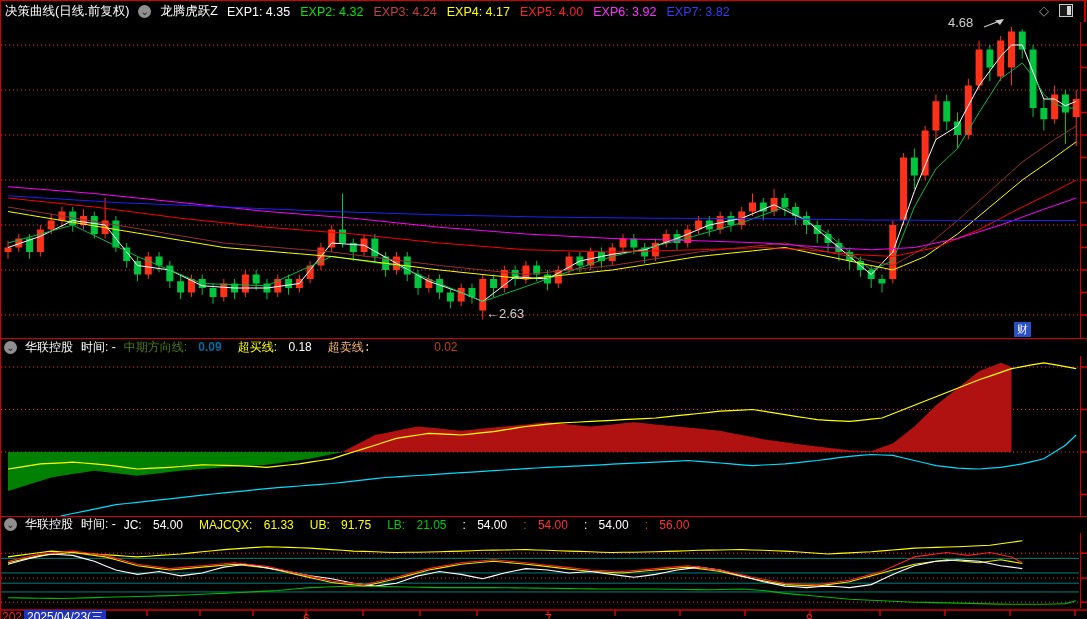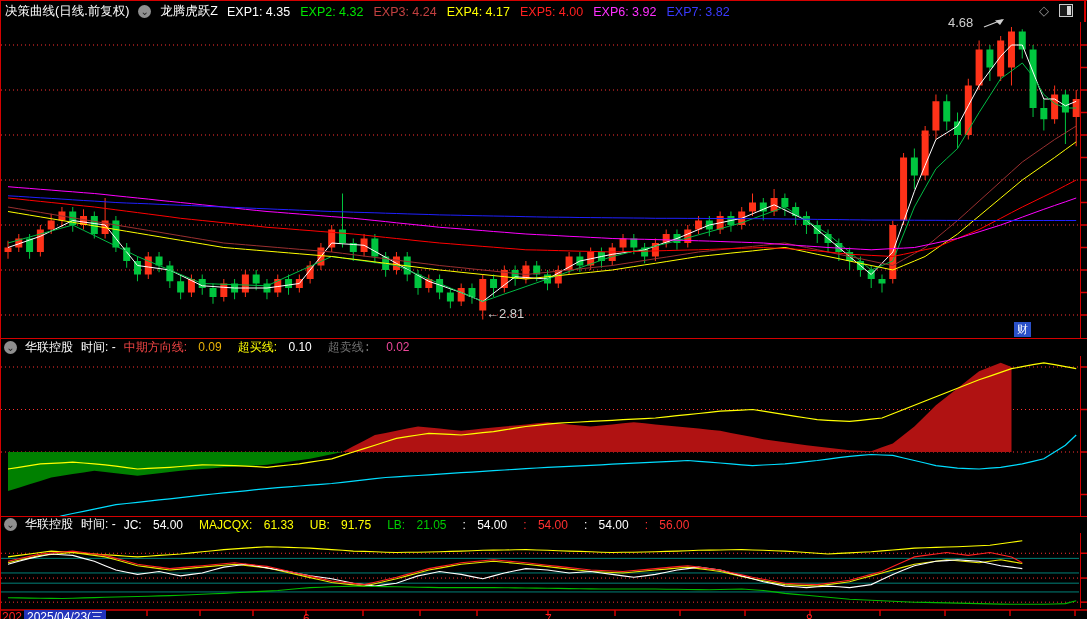--- a/index.html
+++ b/index.html
@@ -275,29 +275,29 @@
     <polyline points="8.0,189.5 18.8,191.3 29.6,193.1 40.4,194.9 51.2,196.7 61.9,198.5 72.7,200.3 83.5,202.1 94.3,203.9 105.1,205.7 115.9,207.5 126.7,209.3 137.5,211.1 148.3,212.9 159.1,214.7 169.8,216.5 180.6,218.3 191.4,220.1 202.2,221.9 213.0,223.7 223.8,225.5 234.6,226.4 245.4,227.3 256.2,228.2 267.0,229.1 277.8,230.0 288.5,230.9 299.3,231.8 310.1,232.7 320.9,233.6 331.7,234.5 342.5,235.9 353.3,237.2 364.1,238.5 374.9,239.9 385.6,241.3 396.4,242.6 407.2,243.9 418.0,245.3 428.8,246.7 439.6,248.0 450.4,249.1 461.2,250.3 472.0,251.4 482.8,252.5 493.5,253.6 504.3,254.7 515.1,255.9 525.9,257.0 536.7,255.9 547.5,254.7 558.3,253.6 569.1,252.5 579.9,251.4 590.7,250.3 601.4,249.1 612.2,248.0 623.0,246.3 633.8,244.6 644.6,242.9 655.4,241.3 666.2,239.6 677.0,237.9 687.8,236.2 698.6,234.5 709.3,233.4 720.1,232.3 730.9,231.1 741.7,230.0 752.5,228.9 763.3,227.7 774.1,226.6 784.9,225.5 795.7,227.7 806.5,230.0 817.2,232.3 828.0,234.5 838.8,236.7 849.6,239.0 860.4,241.3 871.2,243.5 882.0,245.7 892.8,248.0 903.6,243.5 914.4,239.0 925.1,234.5 935.9,227.0 946.7,219.5 957.5,212.0 968.3,203.0 979.1,194.0 989.9,185.0 1000.7,176.0 1011.5,167.0 1022.3,158.0 1033.0,150.5 1043.8,143.0 1054.6,135.5 1065.4,127.6 1076.2,119.8" fill="none" stroke="#ffff00" stroke-width="1"></polyline>
     <polyline points="8.0,176.0 18.8,177.1 29.6,178.3 40.4,179.4 51.2,180.5 61.9,181.6 72.7,182.8 83.5,183.9 94.3,185.0 105.1,186.4 115.9,187.8 126.7,189.2 137.5,190.6 148.3,192.0 159.1,193.4 169.8,194.8 180.6,196.3 191.4,197.4 202.2,198.5 213.0,199.6 223.8,200.8 234.6,201.9 245.4,203.0 256.2,204.1 267.0,205.3 277.8,206.1 288.5,206.9 299.3,207.8 310.1,208.6 320.9,209.5 331.7,210.3 342.5,211.2 353.3,212.0 364.1,213.1 374.9,214.3 385.6,215.4 396.4,216.5 407.2,217.6 418.0,218.8 428.8,219.9 439.6,221.0 450.4,221.8 461.2,222.7 472.0,223.5 482.8,224.4 493.5,225.2 504.3,226.1 515.1,226.9 525.9,227.8 536.7,228.0 547.5,228.3 558.3,228.6 569.1,228.9 579.9,229.2 590.7,229.4 601.4,229.7 612.2,230.0 623.0,229.7 633.8,229.4 644.6,229.2 655.4,228.9 666.2,228.6 677.0,228.3 687.8,228.0 698.6,227.8 709.3,227.4 720.1,227.0 730.9,226.6 741.7,226.3 752.5,225.9 763.3,225.5 774.1,226.1 784.9,226.6 795.7,227.2 806.5,227.8 817.2,228.9 828.0,230.0 838.8,231.1 849.6,232.3 860.4,232.8 871.2,233.4 882.0,233.9 892.8,234.5 903.6,232.3 914.4,230.0 925.1,227.7 935.9,225.5 946.7,221.0 957.5,216.5 968.3,212.0 979.1,207.5 989.9,201.9 1000.7,196.3 1011.5,190.6 1022.3,185.0 1033.0,179.8 1043.8,174.5 1054.6,169.3 1065.4,163.6 1076.2,158.0" fill="none" stroke="#ff0000" stroke-width="1"></polyline>
     <polyline points="8.0,164.7 18.8,165.6 29.6,166.4 40.4,167.3 51.2,168.1 61.9,169.0 72.7,169.8 83.5,170.7 94.3,171.5 105.1,172.6 115.9,173.8 126.7,174.9 137.5,176.0 148.3,177.1 159.1,178.3 169.8,179.4 180.6,180.5 191.4,181.6 202.2,182.8 213.0,183.9 223.8,185.0 234.6,186.1 245.4,187.3 256.2,188.4 267.0,189.5 277.8,190.3 288.5,191.2 299.3,192.0 310.1,192.9 320.9,193.7 331.7,194.6 342.5,195.4 353.3,196.3 364.1,197.4 374.9,198.5 385.6,199.6 396.4,200.8 407.2,201.9 418.0,203.0 428.8,204.1 439.6,205.3 450.4,206.1 461.2,206.9 472.0,207.8 482.8,208.6 493.5,209.5 504.3,210.3 515.1,211.2 525.9,212.0 536.7,212.6 547.5,213.1 558.3,213.7 569.1,214.3 579.9,214.8 590.7,215.4 601.4,215.9 612.2,216.5 623.0,216.8 633.8,217.1 644.6,217.3 655.4,217.6 666.2,217.9 677.0,218.2 687.8,218.5 698.6,218.8 709.3,219.1 720.1,219.5 730.9,219.9 741.7,220.2 752.5,220.6 763.3,221.0 774.1,221.8 784.9,222.5 795.7,223.3 806.5,224.0 817.2,224.7 828.0,225.5 838.8,226.1 849.6,226.6 860.4,227.2 871.2,227.8 882.0,227.2 892.8,226.6 903.6,226.1 914.4,225.5 925.1,223.3 935.9,221.0 946.7,218.7 957.5,216.5 968.3,213.1 979.1,209.8 989.9,206.4 1000.7,203.0 1011.5,199.1 1022.3,195.1 1033.0,191.2 1043.8,187.3 1054.6,183.5 1065.4,179.8 1076.2,176.0" fill="none" stroke="#ff00ff" stroke-width="1"></polyline>
     <polyline points="8.0,173.8 18.8,174.4 29.6,175.1 40.4,175.8 51.2,176.4 61.9,177.1 72.7,177.8 83.5,178.5 94.3,179.1 105.1,179.8 115.9,180.5 126.7,181.0 137.5,181.4 148.3,181.8 159.1,182.3 169.8,182.8 180.6,183.2 191.4,183.6 202.2,184.1 213.0,184.6 223.8,185.0 234.6,185.4 245.4,185.9 256.2,186.4 267.0,186.8 277.8,187.3 288.5,187.7 299.3,188.2 310.1,188.6 320.9,189.1 331.7,189.5 342.5,189.8 353.3,190.2 364.1,190.5 374.9,190.8 385.6,191.2 396.4,191.5 407.2,191.9 418.0,192.2 428.8,192.5 439.6,192.9 450.4,193.1 461.2,193.3 472.0,193.6 482.8,193.8 493.5,194.0 504.3,194.2 515.1,194.4 525.9,194.7 536.7,194.9 547.5,195.1 558.3,195.2 569.1,195.3 579.9,195.5 590.7,195.6 601.4,195.7 612.2,195.8 623.0,195.9 633.8,196.0 644.6,196.1 655.4,196.3 666.2,196.3 677.0,196.3 687.8,196.4 698.6,196.4 709.3,196.5 720.1,196.5 730.9,196.6 741.7,196.6 752.5,196.7 763.3,196.7 774.1,196.8 784.9,197.0 795.7,197.1 806.5,197.2 817.2,197.4 828.0,197.5 838.8,197.6 849.6,197.8 860.4,197.9 871.2,198.1 882.0,198.1 892.8,198.1 903.6,198.2 914.4,198.2 925.1,198.3 935.9,198.3 946.7,198.4 957.5,198.4 968.3,198.5 979.1,198.5 989.9,198.5 1000.7,198.5 1011.5,198.5 1022.3,198.5 1033.0,198.5 1043.8,198.5 1054.6,198.5 1065.4,198.5 1076.2,198.5" fill="none" stroke="#2020ff" stroke-width="1"></polyline>
   </svg>
 <div class="lbl" style="left:948px;top:15px;">4.68</div>
 <svg class="abs" style="left:982px;top:14px;" width="26" height="18" viewBox="0 0 26 18">
   <line x1="2" y1="13" x2="20" y2="6" stroke="#cfcfcf" stroke-width="1.3"></line>
   <path d="M22 5 L13 6.5 L18 11 Z" fill="#cfcfcf"></path>
 </svg>
-<div class="lbl" style="left:486px;top:306px;">←2.81</div>
+<div class="lbl" style="left:486px;top:306px;">←2.63</div>
 <div class="caibox">财</div>
 
 <div class="hline" style="top:338px;"></div>
 <div class="phdr" style="top:339px;">
   <span class="circ">⌄</span>
   <span>华联控股</span>
   <span>时间: -</span>
-  <span class="p2f" id="p2f"><span><span style="color: #ef4444;">中期方向线: </span><span style="color: #eab308;">0.09</span></span><span><span style="color: rgb(255, 255, 0); margin-top: 12px;">超买线: </span><span style="color: rgb(255, 255, 255);">0.10</span></span><span><span style="color: #737373; font-family: Liberation Mono, monospace;">超卖线: </span><span style="color: #ec4899;">0.02</span></span></span>
+  <span class="p2f" id="p2f"><span><span style="color: #4d7c0f;">中期方向线: </span><span style="color: #0369a1; font-weight: bold;">0.09</span></span><span><span style="color: rgb(255, 255, 0); margin-top: 12px;">超买线: </span><span style="color: rgb(255, 255, 255);">0.18</span></span><span><span style="color: #fdba74; font-family: Liberation Mono, monospace;">超卖线: </span><span style="color: #c2410c; margin-left: 48px;">0.02</span></span></span>
 </div>
 <svg id="svg-p2" style="top:356px;" width="1087" height="160" viewBox="0 0 1087 160">
     <line x1="1" x2="1079" y1="11" y2="11" stroke="#ff3030" stroke-width="1" stroke-dasharray="1 3"></line>
     <line x1="1" x2="1079" y1="53.5" y2="53.5" stroke="#ff3030" stroke-width="1" stroke-dasharray="1 3"></line>
     <line x1="1" x2="1079" y1="96" y2="96" stroke="#ff3030" stroke-width="1" stroke-dasharray="1 3"></line>
     <path d="M 8 96 L 8.0 135.1 L 18.8 131.7 L 29.6 128.3 L 40.4 124.9 L 51.2 121.5 L 61.9 119.8 L 72.7 118.1 L 83.5 116.4 L 94.3 114.7 L 105.1 116.0 L 115.9 117.3 L 126.7 118.5 L 137.5 119.8 L 148.3 118.5 L 159.1 117.3 L 169.8 116.0 L 180.6 114.7 L 191.4 113.8 L 202.2 113.0 L 213.0 112.2 L 223.8 111.3 L 234.6 110.7 L 245.4 110.0 L 256.2 109.4 L 267.0 108.8 L 277.8 107.3 L 288.5 105.8 L 299.3 104.3 L 310.1 102.8 L 320.9 100.5 L 331.7 98.3 L 342.5 96.0 L 342.5 96 Z" fill="#008000"></path>
     <path d="M 342.5 96 L 342.5 96.0 L 353.3 90.3 L 364.1 84.7 L 374.9 79.0 L 385.6 76.9 L 396.4 74.8 L 407.2 72.6 L 418.0 70.5 L 428.8 71.6 L 439.6 72.6 L 450.4 73.7 L 461.2 74.8 L 472.0 73.7 L 482.8 72.6 L 493.5 71.6 L 504.3 70.5 L 515.1 69.4 L 525.9 68.4 L 536.7 67.3 L 547.5 66.3 L 558.3 67.3 L 569.1 68.4 L 579.9 69.4 L 590.7 70.5 L 601.4 69.4 L 612.2 68.4 L 623.0 67.3 L 633.8 66.3 L 644.6 67.3 L 655.4 68.4 L 666.2 69.4 L 677.0 70.5 L 687.8 71.6 L 698.6 72.6 L 709.3 73.7 L 720.1 74.8 L 730.9 76.9 L 741.7 79.0 L 752.5 81.1 L 763.3 83.3 L 774.1 84.7 L 784.9 86.2 L 795.7 87.7 L 806.5 89.2 L 817.2 90.5 L 828.0 91.8 L 838.8 93.0 L 849.6 94.3 L 860.4 94.7 L 871.2 95.2 L 882.0 91.3 L 892.8 87.5 L 903.6 79.0 L 914.4 70.5 L 925.1 59.9 L 935.9 49.3 L 946.7 40.8 L 957.5 32.3 L 968.3 23.8 L 979.1 15.3 L 989.9 11.0 L 1000.7 6.8 L 1011.5 11.0 L 1011.5 96 Z" fill="#b01212"></path>
     <polyline points="8.0,113.0 18.8,111.3 29.6,109.6 40.4,107.9 51.2,107.3 61.9,106.8 72.7,106.2 83.5,107.0 94.3,107.9 105.1,108.8 115.9,110.2 126.7,111.6 137.5,113.0 148.3,112.4 159.1,111.9 169.8,111.3 180.6,110.5 191.4,109.6 202.2,108.8 213.0,109.0 223.8,109.3 234.6,109.6 245.4,110.2 256.2,110.7 267.0,111.3 277.8,110.2 288.5,109.0 299.3,107.9 310.1,106.2 320.9,104.5 331.7,102.8 342.5,99.4 353.3,96.0 364.1,92.6 374.9,89.2 385.6,85.8 396.4,82.4 407.2,80.7 418.0,79.0 428.8,77.3 439.6,77.9 450.4,78.4 461.2,79.0 472.0,77.9 482.8,76.7 493.5,75.6 504.3,73.9 515.1,72.2 525.9,70.5 536.7,69.4 547.5,68.2 558.3,67.1 569.1,66.5 579.9,66.0 590.7,65.4 601.4,64.8 612.2,64.3 623.0,63.7 633.8,63.1 644.6,62.6 655.4,62.0 666.2,60.9 677.0,59.7 687.8,58.6 698.6,57.5 709.3,56.3 720.1,55.2 730.9,54.6 741.7,54.1 752.5,53.5 763.3,55.2 774.1,56.9 784.9,58.6 795.7,60.3 806.5,62.0 817.2,63.7 828.0,64.3 838.8,64.8 849.6,65.4 860.4,64.3 871.2,63.1 882.0,62.0 892.8,57.8 903.6,53.5 914.4,49.3 925.1,45.0 935.9,40.8 946.7,36.5 957.5,32.2 968.3,28.0 979.1,23.8 989.9,20.1 1000.7,16.4 1011.5,12.7 1022.3,10.7 1033.0,8.7 1043.8,6.8 1054.6,8.7 1065.4,10.7 1076.2,12.7" fill="none" stroke="#ffff00" stroke-width="1.2"></polyline>
     <polyline points="8.0,176.8 18.8,173.3 29.6,169.9 40.4,166.6 51.2,163.2 61.9,159.8 72.7,157.5 83.5,155.3 94.3,153.1 105.1,150.9 115.9,148.7 126.7,147.5 137.5,146.3 148.3,145.1 159.1,143.9 169.8,142.8 180.6,141.6 191.4,140.4 202.2,139.2 213.0,138.0 223.8,136.8 234.6,135.8 245.4,134.8 256.2,133.7 267.0,132.7 277.8,131.7 288.5,130.8 299.3,130.0 310.1,129.2 320.9,128.3 331.7,127.5 342.5,126.3 353.3,125.1 364.1,123.9 374.9,122.7 385.6,121.5 396.4,120.8 407.2,120.1 418.0,119.5 428.8,118.8 439.6,118.1 450.4,117.4 461.2,116.7 472.0,116.1 482.8,115.4 493.5,114.7 504.3,114.0 515.1,113.3 525.9,112.7 536.7,112.0 547.5,111.3 558.3,110.8 569.1,110.3 579.9,109.8 590.7,109.3 601.4,108.8 612.2,108.2 623.0,107.7 633.8,107.2 644.6,106.7 655.4,106.2 666.2,105.6 677.0,105.1 687.8,104.5 698.6,105.3 709.3,106.2 720.1,107.0 730.9,107.9 741.7,108.8 752.5,109.6 763.3,109.0 774.1,108.5 784.9,107.9 795.7,106.8 806.5,105.6 817.2,104.5 828.0,103.1 838.8,101.7 849.6,100.3 860.4,99.4 871.2,98.5 882.0,99.0 892.8,99.4 903.6,102.0 914.4,104.5 925.1,107.0 935.9,109.6 946.7,110.9 957.5,112.2 968.3,112.6 979.1,113.0 989.9,112.2 1000.7,111.3 1011.5,109.6 1022.3,107.9 1033.0,105.3 1043.8,102.8 1054.6,96.0 1065.4,89.2 1076.2,79.0" fill="none" stroke="#00ddff" stroke-width="1.2"></polyline>
     <line x1="1080.5" x2="1080.5" y1="0" y2="160" stroke="#d40000"></line>

